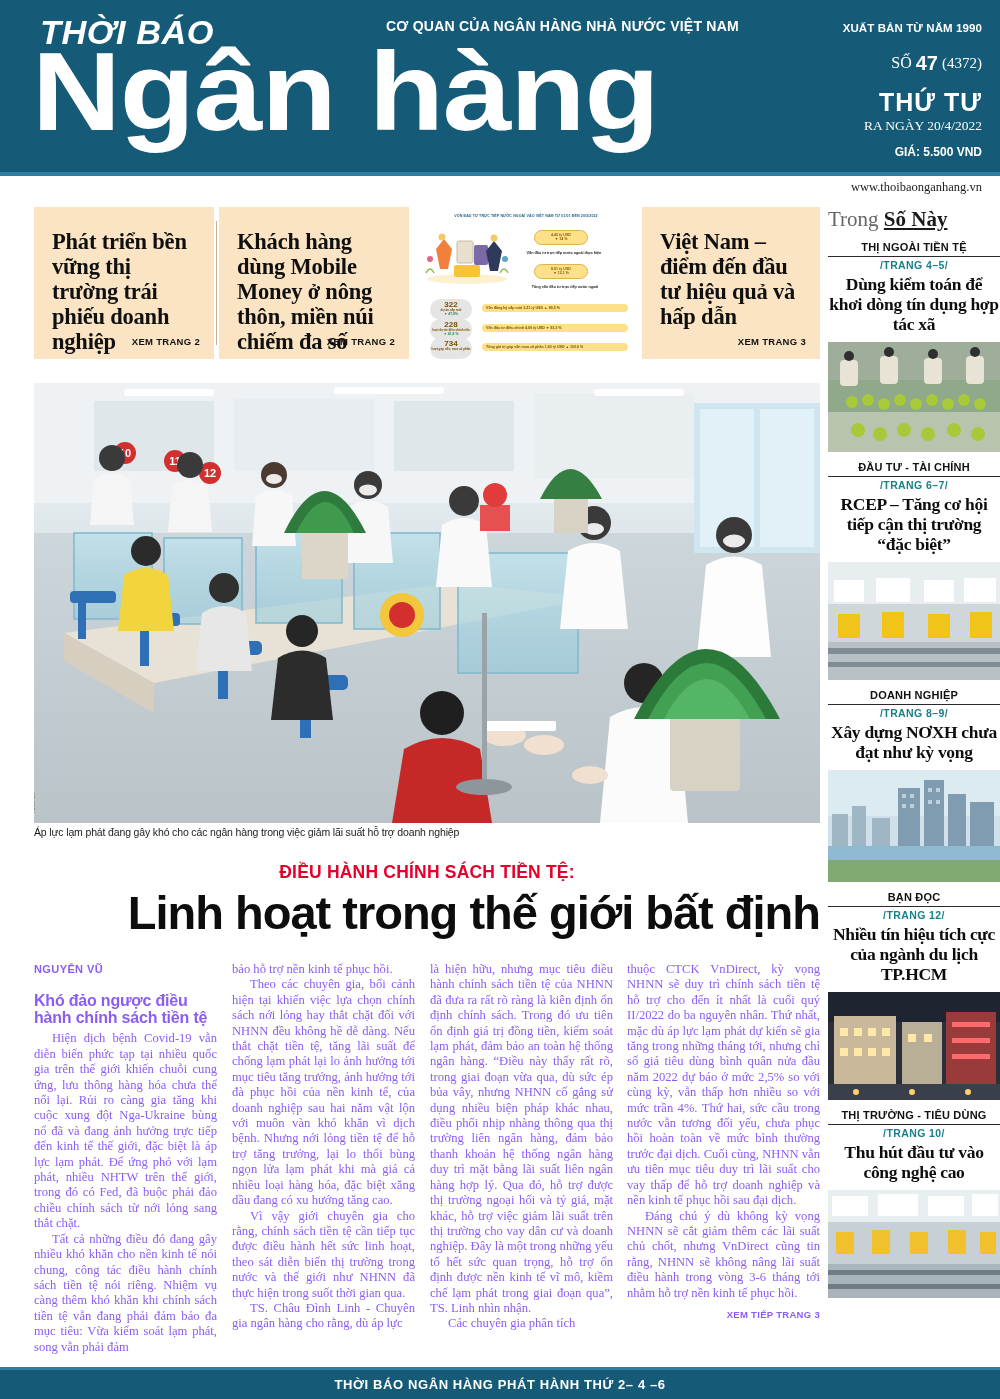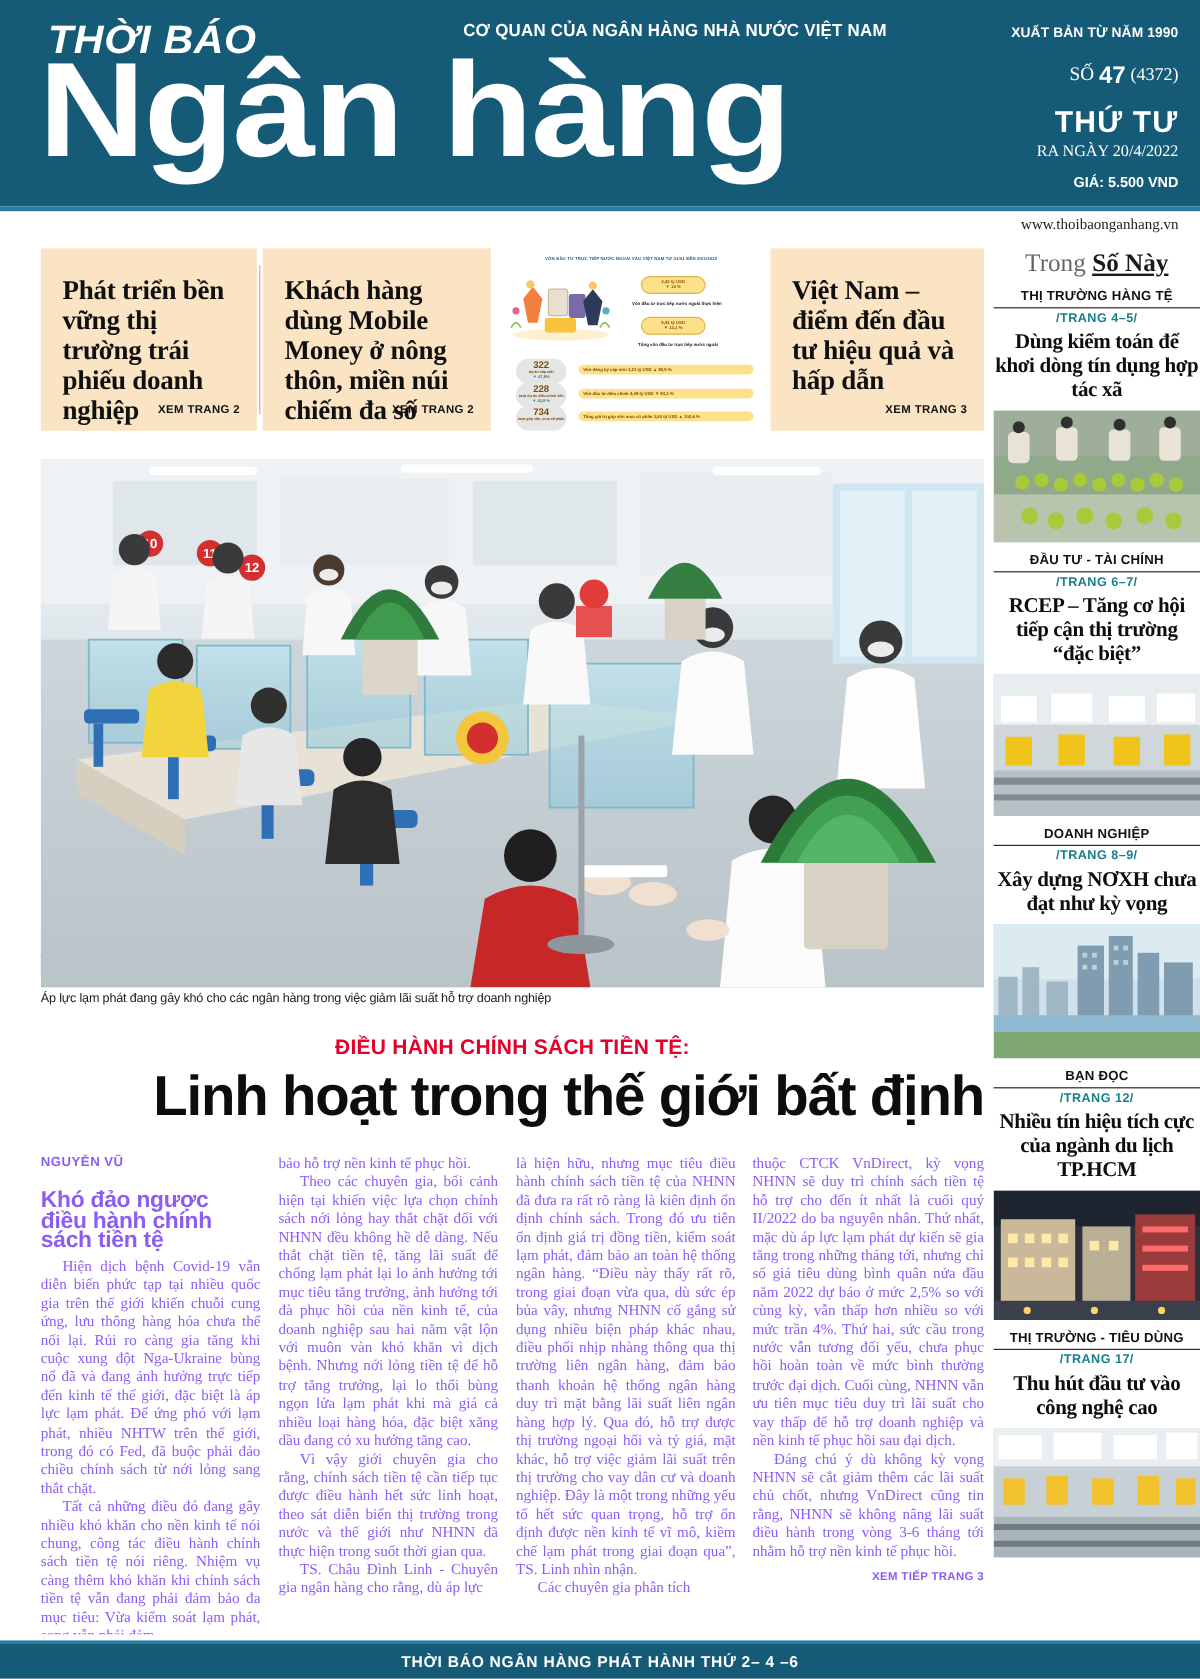--- a/index.html
+++ b/index.html
@@ -188,37 +188,37 @@
   .c2 { left: 198px; }
   .c3 { left: 396px; }
   .c4 { left: 593px; width: 193px; }
   .byline {
     font-family: "Liberation Sans", sans-serif;
     font-weight: 700; font-size: 11px; letter-spacing: 0.4px;
     margin-bottom: 16px;
   }
   .sub-head {
     font-family: "Liberation Sans", sans-serif;
-    font-weight: 700; font-size: 19px; line-height: 16.5px;
+    font-weight: 700; font-size: 16px; line-height: 16.5px;
     margin-bottom: 5px; text-align: left; letter-spacing: -0.2px;
   }
   .col p { text-indent: 18px; margin: 0; }
   .seemore {
     font-family: "Liberation Sans", sans-serif;
     font-weight: 700; font-size: 9.5px; text-align: right;
     margin-top: 6px; letter-spacing: 0.3px;
   }
 
   
   .sidebar {
     position: absolute; left: 828px; top: 207px; width: 172px; height: 1155px;
   }
   .sb-brand {
     font-family: "Liberation Serif", serif;
-    font-size: 21px; text-align: center; color: #1a1a1a;
+    font-size: 21px; text-align: left; color: #1a1a1a;
     margin-bottom: 3px; white-space: nowrap;
   }
   .sb-brand .b { font-weight: 700; }
   .sb-brand .u { text-decoration: underline; text-underline-offset: 2px; }
 
   .sb-item { margin-top: 9px; }
   .sb-cat {
     font-family: "Liberation Sans", sans-serif;
     font-weight: 700; font-size: 11px; text-align: center;
     letter-spacing: 0.2px; color: #111; padding-bottom: 3px;
@@ -582,21 +582,21 @@
   </div>
 </div>
 
 <div class="sidebar">
   <div class="sb-brand">
     <span style="color:#666">Trong</span>
     <span class="b u">Số Này</span>
   </div>
 
   <div class="sb-item">
-    <div class="sb-cat">THỊ TRƯỜNG HÀNG TỆ</div>
+    <div class="sb-cat">THỊ NGOÀI TIỀN TỆ</div>
     <div class="sb-hr"></div>
     <div class="sb-page">/TRANG 4–5/</div>
     <div class="sb-title">Dùng kiểm toán để khơi dòng tín dụng hợp tác xã</div>
     <div class="sb-photo">
       <svg width="172" height="110" viewBox="0 0 172 110">
         <rect width="172" height="110" fill="#cfd6cf"></rect>
         <rect y="0" width="172" height="40" fill="#9fae9a"></rect>
         <rect y="38" width="172" height="36" fill="#8fa98a"></rect>
         <rect y="70" width="172" height="40" fill="#b9c4ae"></rect>
         <g fill="#a8c93a">
@@ -734,21 +734,21 @@
             <circle cx="84" cy="100" r="3"></circle>
             <circle cx="140" cy="100" r="3"></circle>
           </g>
       </svg>
     </div>
   </div>
 
   <div class="sb-item">
     <div class="sb-cat">THỊ TRƯỜNG - TIÊU DÙNG</div>
     <div class="sb-hr"></div>
-    <div class="sb-page">/TRANG 17/</div>
+    <div class="sb-page">/TRANG 10/</div>
     <div class="sb-title">Thu hút đầu tư vào công nghệ cao</div>
     <div class="sb-photo" style="height:108px">
       <svg width="172" height="108" viewBox="0 0 172 108">
         <rect width="172" height="108" fill="#dfe5e8"></rect>
         <rect y="0" width="172" height="34" fill="#e9eef1"></rect>
         <g fill="#ffffff">
           <rect x="4" y="6" width="36" height="20"></rect>
             <rect x="50" y="4" width="40" height="22"></rect>
           <rect x="100" y="6" width="36" height="20"></rect>
             <rect x="144" y="4" width="26" height="22"></rect>

